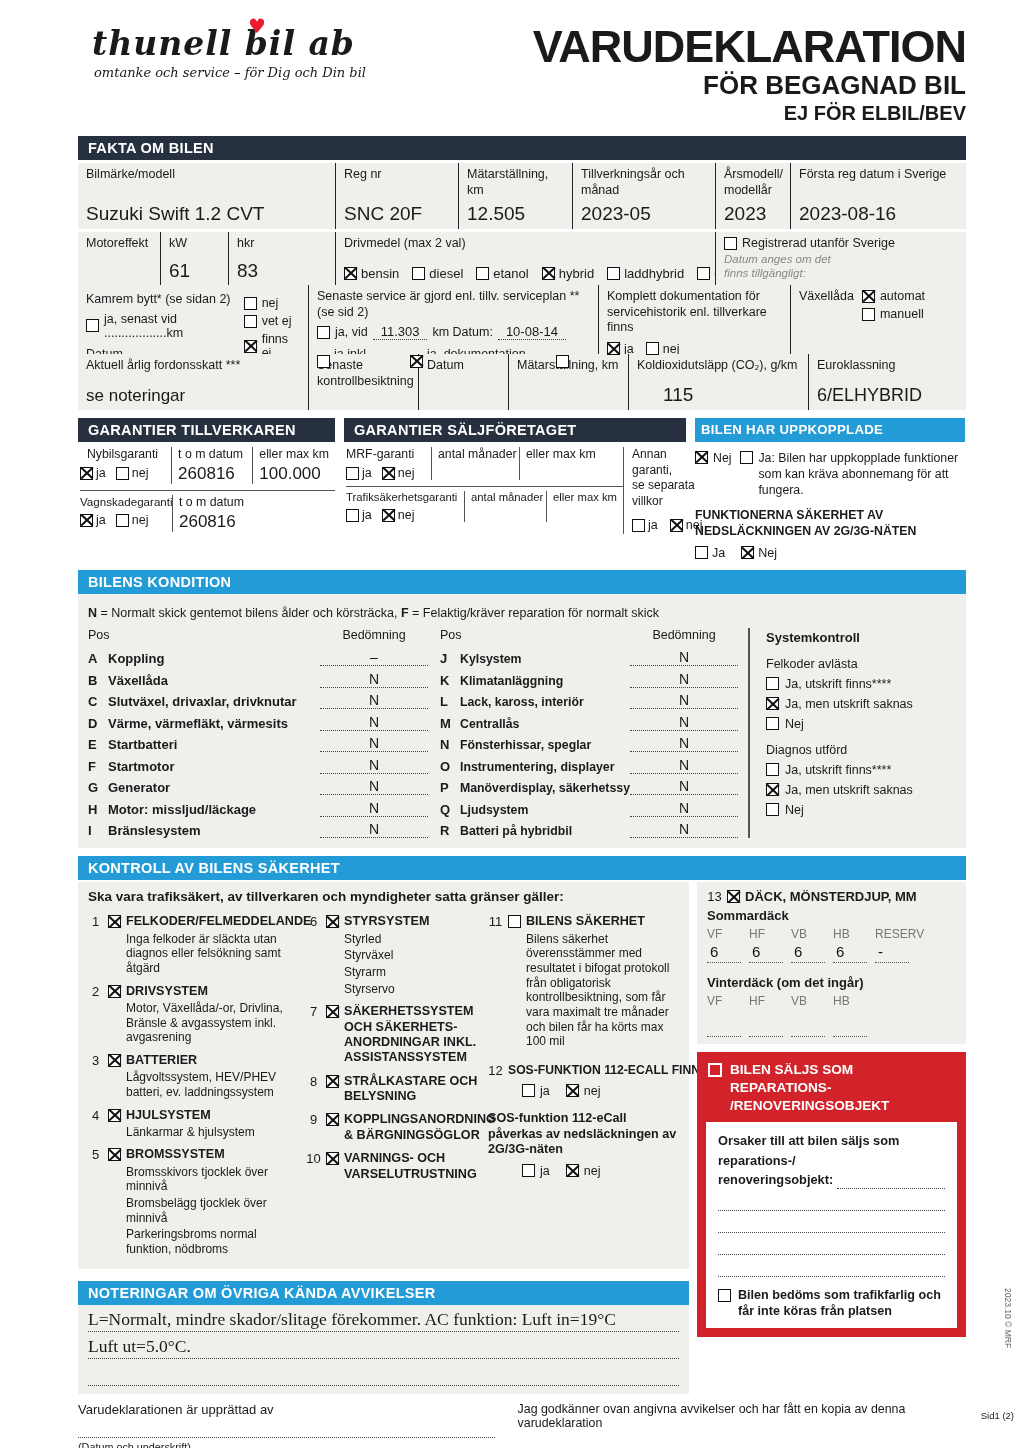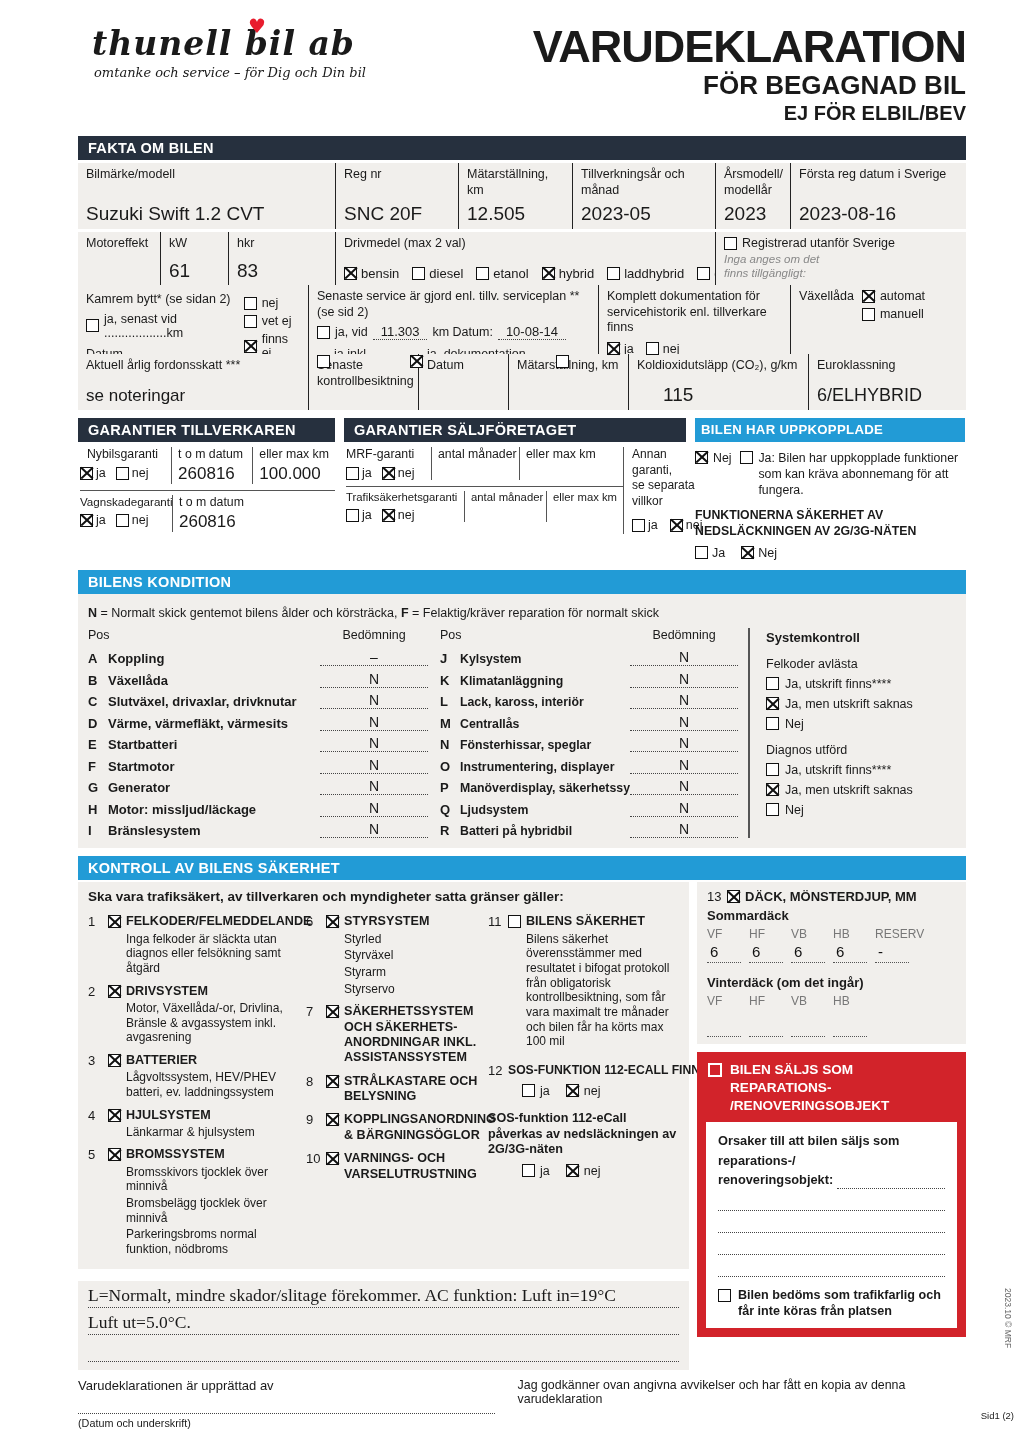--- a/index.html
+++ b/index.html
@@ -84,21 +84,21 @@
   .sak{margin-top:8px;}
   .sak-region{display:flex;gap:8px;margin-top:2px;}
   .sak-left{width:611px;}
   .sak-gray{background:#f1efec;padding:7px 10px 4px;}
   .intro{font-weight:700;font-size:13.5px;margin-bottom:10px;}
   .scols{display:flex;}
   .scol1{width:218px;padding-right:6px;}
   .scol2{width:182px;padding-right:4px;}
   .scol3{width:191px;}
   .sitem{display:flex;gap:5px;margin-bottom:8px;align-items:flex-start;}
-  .snum{min-width:15px;text-align:left;font-size:13px;line-height:15px;}
+  .snum{min-width:15px;text-align:center;font-size:13px;line-height:15px;}
   .sitem .cb{margin-top:1px;}
   .stitle{font-weight:700;font-size:12.6px;line-height:1.22;display:block;}
   .sdesc{font-size:12px;line-height:1.22;margin-top:2px;}
   .s12{display:flex;gap:5px;margin-top:14px;align-items:flex-start;}
   .s12 .stitle{white-space:nowrap;font-size:12.2px;}
   .sosline{display:flex;gap:16px;margin:6px 0 0 34px;}
   .sosnote{font-weight:700;font-size:12.6px;line-height:1.25;margin-top:13px;}
 
   
   .sak-right{width:269px;}
@@ -226,21 +226,21 @@
                 <span>gas</span>
               </span>
             </div>
       </div>
       <div class="fcell">
         <div class="cline">
           <span class="cb"></span>
           <span>Registrerad utanför Sverige</span>
         </div>
         <div class="gnote">
-          <span>Inga anges om det</span><br><span>finns tillgängligt:</span>
+          <span>Datum anges om det</span><br><span>finns tillgängligt:</span>
         </div>
       </div>
     </div>
 
     <div class="frow r3" style="grid-template-columns:230px 290px 192px 1fr;">
       <div class="fcell">
         <div class="kamrem-cols">
           <div>
             <div class="flabel">Kamrem bytt* (se sidan 2)</div>
             <div class="cline">
@@ -754,20 +754,21 @@
                 <span class="cline">
                   <span class="cb checked"></span>
                   <span>nej</span>
                 </span>
               </div>
             </div>
           </div>
         </div>
 
         <div class="noteringar">
+          <div class="bar blue">NOTERINGAR OM ÖVRIGA KÄNDA AVVIKELSER</div>
           <div class="not-body">
             <div class="not-line">L=Normalt, mindre skador/slitage förekommer. AC funktion: Luft in=19°C</div>
             <div class="not-line">Luft ut=5.0°C.</div>
             <div class="not-line"></div>
           </div>
         </div>
       </div>
 
       <div class="sak-right">
         <div class="dack-gray">

